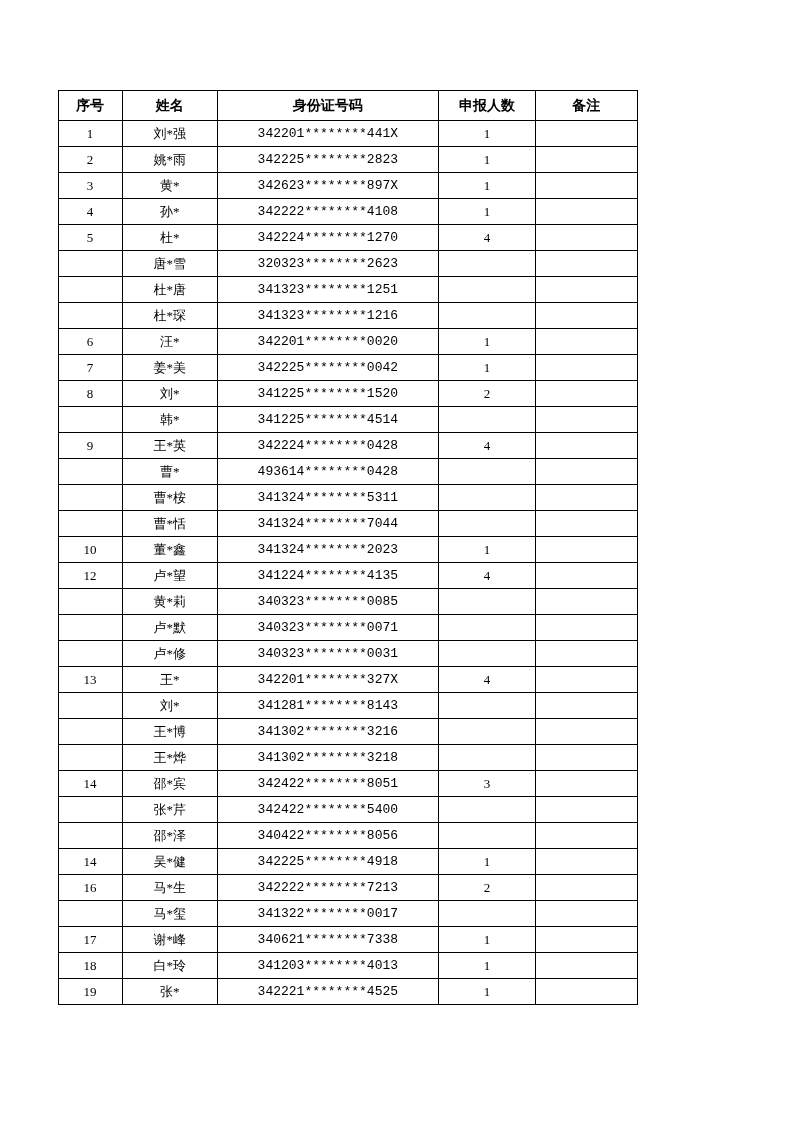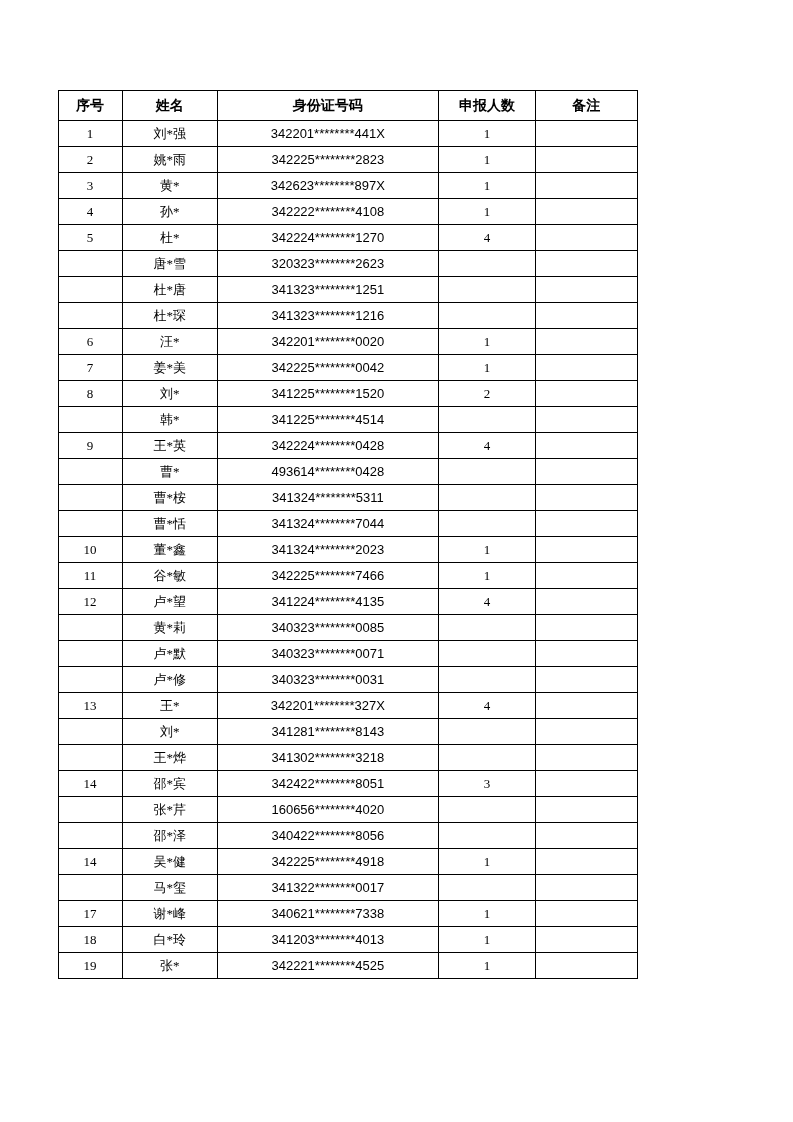--- a/index.html
+++ b/index.html
@@ -47,21 +47,21 @@
     height: 29px;
     line-height: 29px;
   }
   col.c-index { width: 62px; }
   col.c-name  { width: 92px; }
   col.c-id    { width: 214px; }
   col.c-count { width: 94px; }
   col.c-note  { width: 98px; }
 
   td.idnum {
-    font-family: Liberation Sans, sans-serif;
+    font-family: Liberation Mono, monospace;
     letter-spacing: 0px;
     font-size: 13px;
   }
   td.name {
     font-size: 13px;
     margin-top: 27px;
   }
 </style>
 </head>
 <body>
@@ -199,27 +199,20 @@
             <td></td>
           </tr>
           <tr>
             <td>10</td>
             <td class="name">董*鑫</td>
             <td class="idnum">341324********2023</td>
             <td>1</td>
             <td></td>
           </tr>
           <tr>
-            <td>11</td>
-            <td class="name">谷*敏</td>
-            <td class="idnum">342225********7466</td>
-            <td>1</td>
-            <td></td>
-          </tr>
-          <tr>
             <td>12</td>
             <td class="name">卢*望</td>
             <td class="idnum">341224********4135</td>
             <td>4</td>
             <td></td>
           </tr>
           <tr>
             <td></td>
             <td class="name">黄*莉</td>
             <td class="idnum">340323********0085</td>
@@ -244,56 +237,70 @@
             <td>13</td>
             <td class="name">王*</td>
             <td class="idnum">342201********327X</td>
             <td>4</td>
             <td></td>
           </tr>
           <tr>
             <td></td>
             <td class="name">刘*</td>
             <td class="idnum">341281********8143</td>
+            <td></td>
+            <td></td>
+          </tr>
+          <tr>
+            <td></td>
+            <td class="name">王*博</td>
+            <td class="idnum">341302********3216</td>
             <td></td>
             <td></td>
           </tr>
           <tr>
             <td></td>
             <td class="name">王*烨</td>
             <td class="idnum">341302********3218</td>
             <td></td>
             <td></td>
           </tr>
           <tr>
             <td>14</td>
             <td class="name">邵*宾</td>
             <td class="idnum">342422********8051</td>
             <td>3</td>
             <td></td>
           </tr>
           <tr>
             <td></td>
             <td class="name">张*芹</td>
-            <td class="idnum">160656********4020</td>
+            <td class="idnum">342422********5400</td>
             <td></td>
             <td></td>
           </tr>
           <tr>
             <td></td>
             <td class="name">邵*泽</td>
             <td class="idnum">340422********8056</td>
             <td></td>
             <td></td>
           </tr>
           <tr>
             <td>14</td>
             <td class="name">吴*健</td>
             <td class="idnum">342225********4918</td>
             <td>1</td>
+            <td></td>
+          </tr>
+          <tr>
+            <td>16</td>
+            <td class="name">马*生</td>
+            <td class="idnum">342222********7213</td>
+            <td>2</td>
             <td></td>
           </tr>
           <tr>
             <td></td>
             <td class="name">马*玺</td>
             <td class="idnum">341322********0017</td>
             <td></td>
             <td></td>
           </tr>
           <tr>

